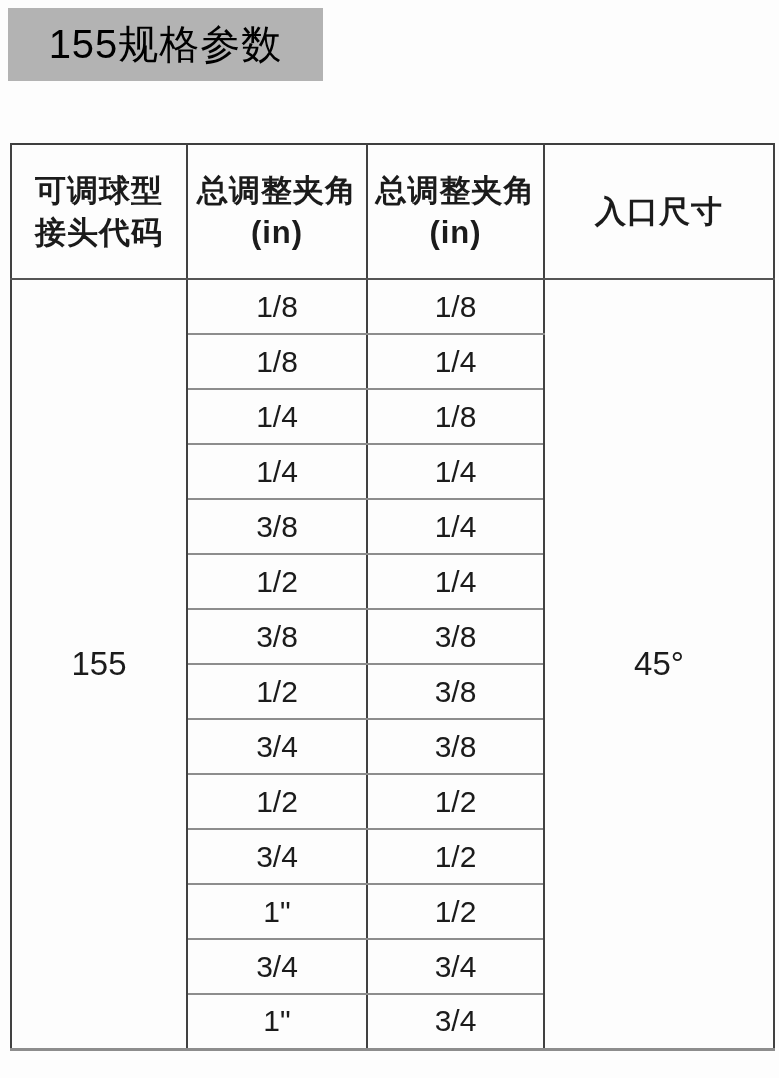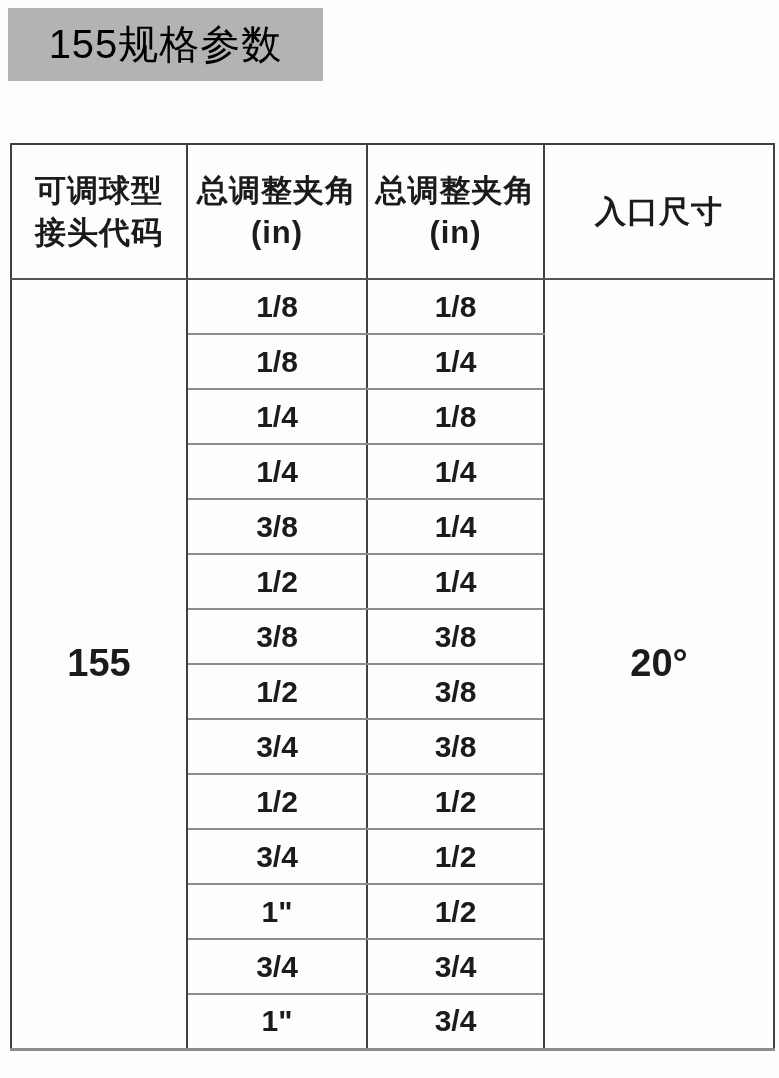--- a/index.html
+++ b/index.html
@@ -58,26 +58,26 @@
     font-size: 31px;
     font-weight: 700;
     letter-spacing: 1px;
     border-bottom: 2px solid #555555;
   }
   .hline { display: block; line-height: 1.35; }
 
   .spec-table tbody tr { height: 55px; }
   .spec-table tbody td {
     font-size: 30px;
-    font-weight: 700;
+    font-weight: 400;
     border-top: 2px solid #8d8d8d;
     border-bottom: 2px solid #8d8d8d;
   }
   .spec-table tbody td.merged-cell {
-    font-size: 38px;
+    font-size: 33px;
     border-top: 2px solid #c4b5fd;
     border-bottom: 3px solid #8d8d8d;
   }
 </style>
 </head>
 <body style="background: rgb(253, 253, 253);">
 
 <div class="page">
 
   <div class="title-box" style="background: rgb(179, 179, 179); color: #000000;">
@@ -108,21 +108,21 @@
         <th>
           <span class="hline">入口尺寸</span>
         </th>
       </tr>
     </thead>
     <tbody>
         <tr>
           <td rowspan="14" class="merged-cell">155</td>
           <td>1/8</td>
           <td>1/8</td>
-          <td rowspan="14" class="merged-cell">20°</td>
+          <td rowspan="14" class="merged-cell">45°</td>
         </tr>
         <tr>
           <td>1/8</td>
           <td>1/4</td>
         </tr>
         <tr>
           <td>1/4</td>
           <td>1/8</td>
         </tr>
         <tr>

